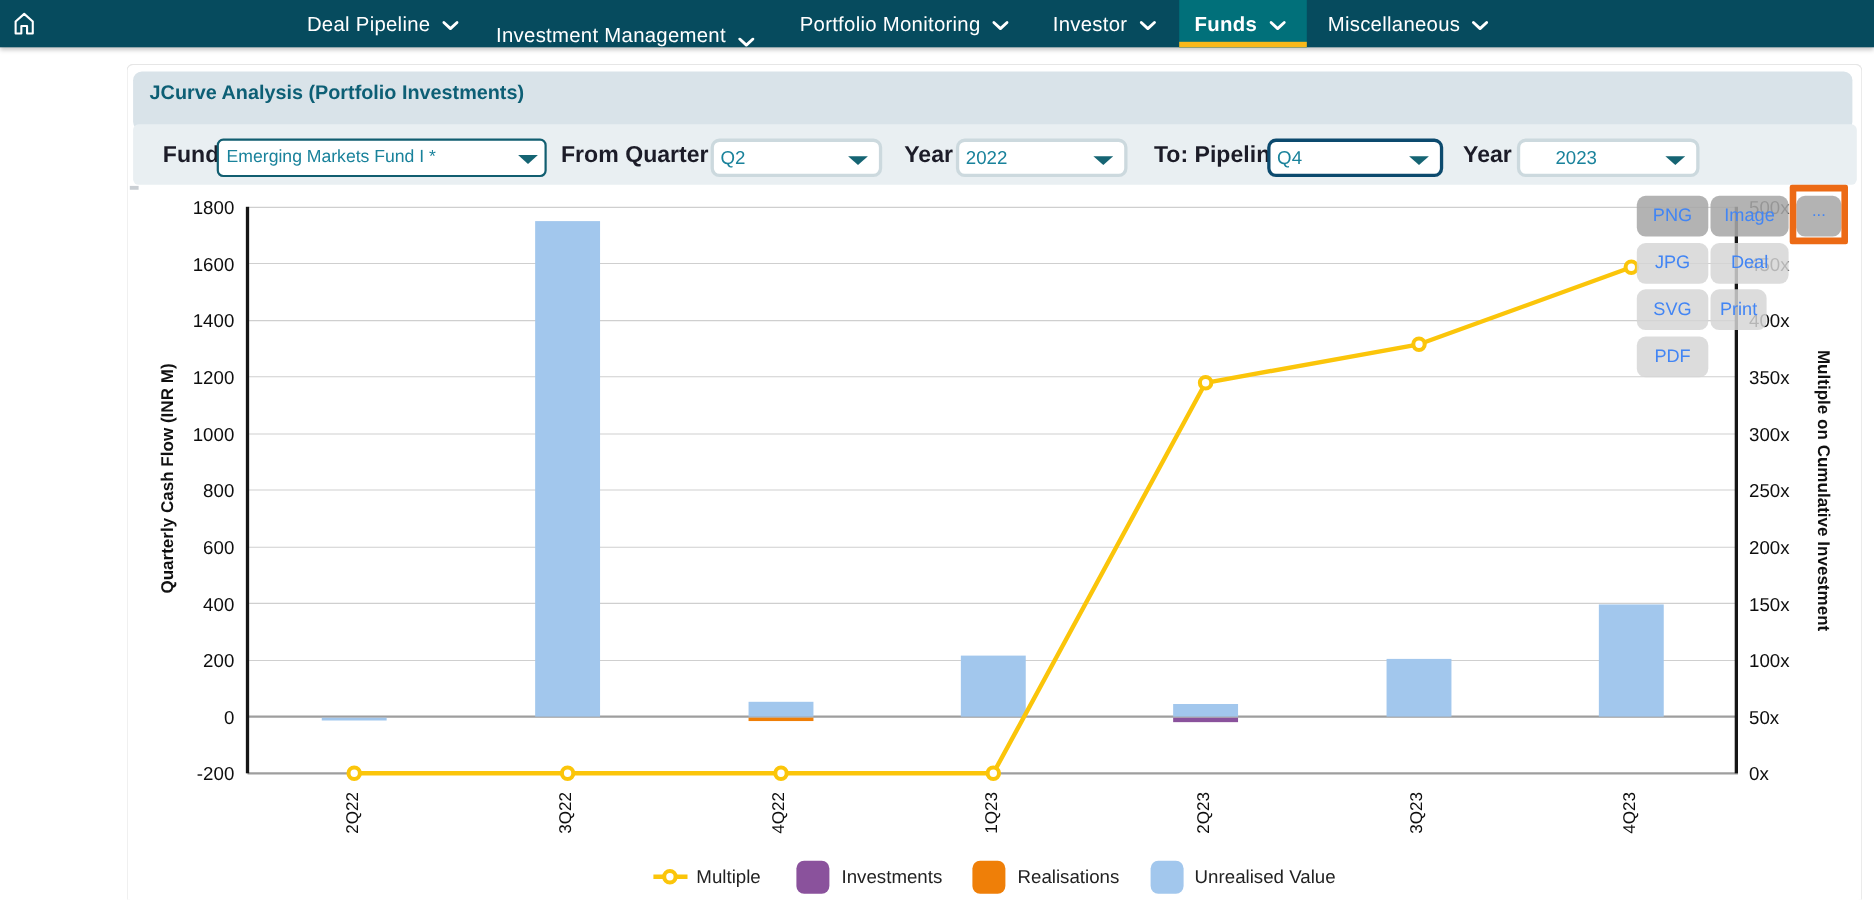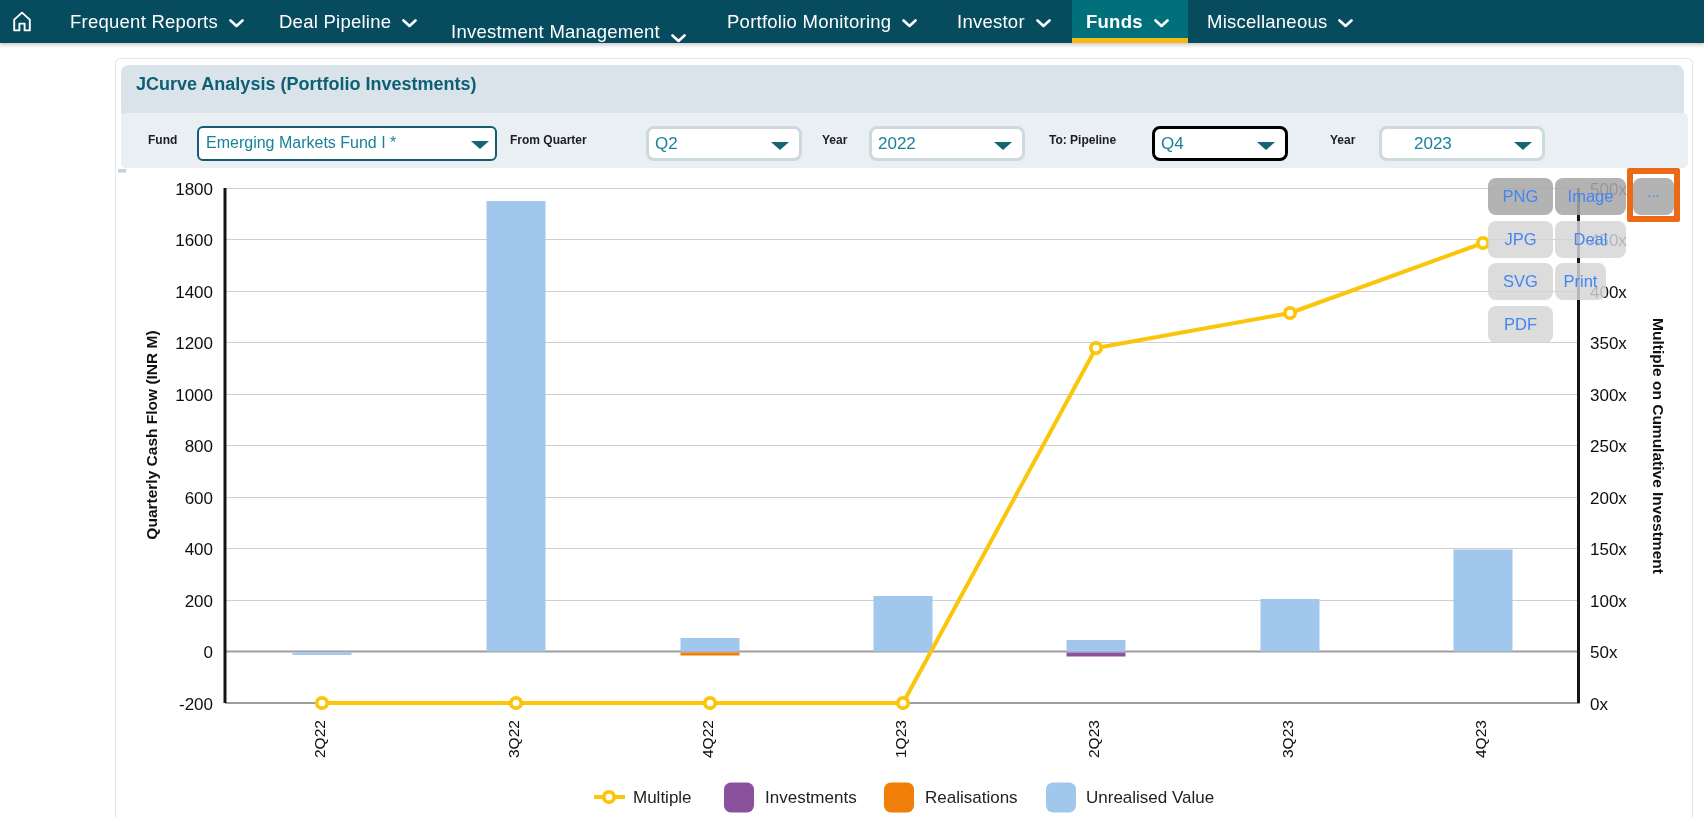--- a/index.html
+++ b/index.html
@@ -15,21 +15,21 @@
   #funds-tab .bar { position:absolute; left:0; bottom:0; width:116px; height:5px; background:#F8B81A; }
   #home { position:absolute; left:12px; top:11px; }
   
   #panel { position:absolute; left:115px; top:58px; width:1578px; height:760px; background:#fff;
            border:1px solid #e6e6e6; border-bottom:none; border-radius:6px 6px 0 0; }
   #titlebar { position:absolute; left:121px; top:65px; width:1563px; height:54px; background:#D9E3E9;
               border-radius:8px; color:#0D5F75; font-size:18px; font-weight:700; line-height:39px;
               padding-left:15px; }
   #filters { position:absolute; left:121px; top:113px; width:1567px; height:55px; background:#E9EFF2;
              border-radius:5px; }
-  .flabel { position:absolute; top:0; height:73px; line-height:55px; font-weight:700; font-size:12px; color:#1c1c28; }
+  .flabel { position:absolute; top:0; height:73px; line-height:55px; font-weight:700; font-size:21px; color:#1c1c28; }
   .fsel { position:absolute; top:13px; height:35px; background:#fff; border-radius:8px;
           font-size:17px; color:#19829B; line-height:29px; padding-left:6px; }
   .fsel .caret { position:absolute; top:13px; right:10px; width:0; height:0;
                  border-left:9px solid transparent; border-right:9px solid transparent;
                  border-top:8.5px solid #156473; }
   
   .ebtn { position:absolute; width:65px; height:37px; border-radius:8px; color:#4285F4;
           font-size:16.5px; text-align:center; line-height:37px; }
   .dark { background:rgba(168,168,168,0.88); }
   .lite { background:rgba(213,213,213,0.84); }
@@ -145,21 +145,21 @@
   <div class="flabel" style="left:27px;">Fund</div>
   <div class="fsel" style="left:76px; width:300px; border:2px solid #115E70; border-radius:6px; padding-left:7px; font-size:16px;">Emerging Markets Fund I *
     <div class="caret" style="right:6px;"></div></div>
   <div class="flabel" style="left:389px;">From Quarter</div>
   <div class="fsel" style="left:525px; width:156px; border:3px solid #CCD9DE;">Q2
     <div class="caret"></div></div>
   <div class="flabel" style="left:701px;">Year</div>
   <div class="fsel" style="left:748px; width:156px; border:3px solid #CCD9DE;">2022
     <div class="caret"></div></div>
   <div class="flabel" style="left:928px;">To: Pipeline</div>
-  <div class="fsel" style="left:1031px; width:136px; border:3px solid #000000;">Q4
+  <div class="fsel" style="left:1031px; width:160px; border:3px solid #0c4a6e;">Q4
     <div class="caret"></div></div>
   <div class="flabel" style="left:1209px;">Year</div>
   <div class="fsel" style="left:1258px; width:166px; border:3px solid #CCD9DE;padding-left:32px;">2023
     <div class="caret"></div></div>
 </div>
 
 <div class="ebtn dark" style="left:1488px; top:178px;">PNG</div>
 <div class="ebtn dark" style="left:1555px; top:178px; width:71px;">Image</div>
 <div class="ebtn dark" style="left:1633px; top:178px; width:41px; font-size:15px; line-height:28px;">...</div>
 <div class="ebtn lite" style="left:1488px; top:220.5px;">JPG</div>
@@ -169,25 +169,20 @@
 <div class="ebtn lite" style="left:1488px; top:305.5px;">PDF</div>
 <div id="obox"></div>
 
 <div id="nav">
   <svg id="home" width="20" height="21" viewBox="0 0 20 21">
     <path d="M2.2 8.6 L10 1.6 L17.8 8.6 L17.8 19.4 L12.6 19.4 L12.6 12.6 L7.4 12.6 L7.4 19.4 L2.2 19.4 Z" fill="none" stroke="#fff" stroke-width="1.9" stroke-linejoin="round"></path>
   </svg>
   <div id="funds-tab">
         <div class="bar"></div>
       </div>
-  <div class="item" style="left:70px;">Frequent Reports
-    <svg class="chev" width="15" height="9" viewBox="0 0 15 9">
-          <path d="M1.5 1.5 L7.5 7 L13.5 1.5" fill="none" stroke="#fff" stroke-width="2.6" stroke-linecap="round" stroke-linejoin="round"></path>
-        </svg>
-  </div>
   <div class="item" style="left:279px;">Deal Pipeline
     <svg class="chev" width="15" height="9" viewBox="0 0 15 9">
           <path d="M1.5 1.5 L7.5 7 L13.5 1.5" fill="none" stroke="#fff" stroke-width="2.6" stroke-linecap="round" stroke-linejoin="round"></path>
         </svg>
   </div>
   <div class="item" style="left:451px;align-items:flex-end;">Investment Management
     <svg class="chev" width="15" height="9" viewBox="0 0 15 9">
           <path d="M1.5 1.5 L7.5 7 L13.5 1.5" fill="none" stroke="#fff" stroke-width="2.6" stroke-linecap="round" stroke-linejoin="round"></path>
         </svg>
   </div>

